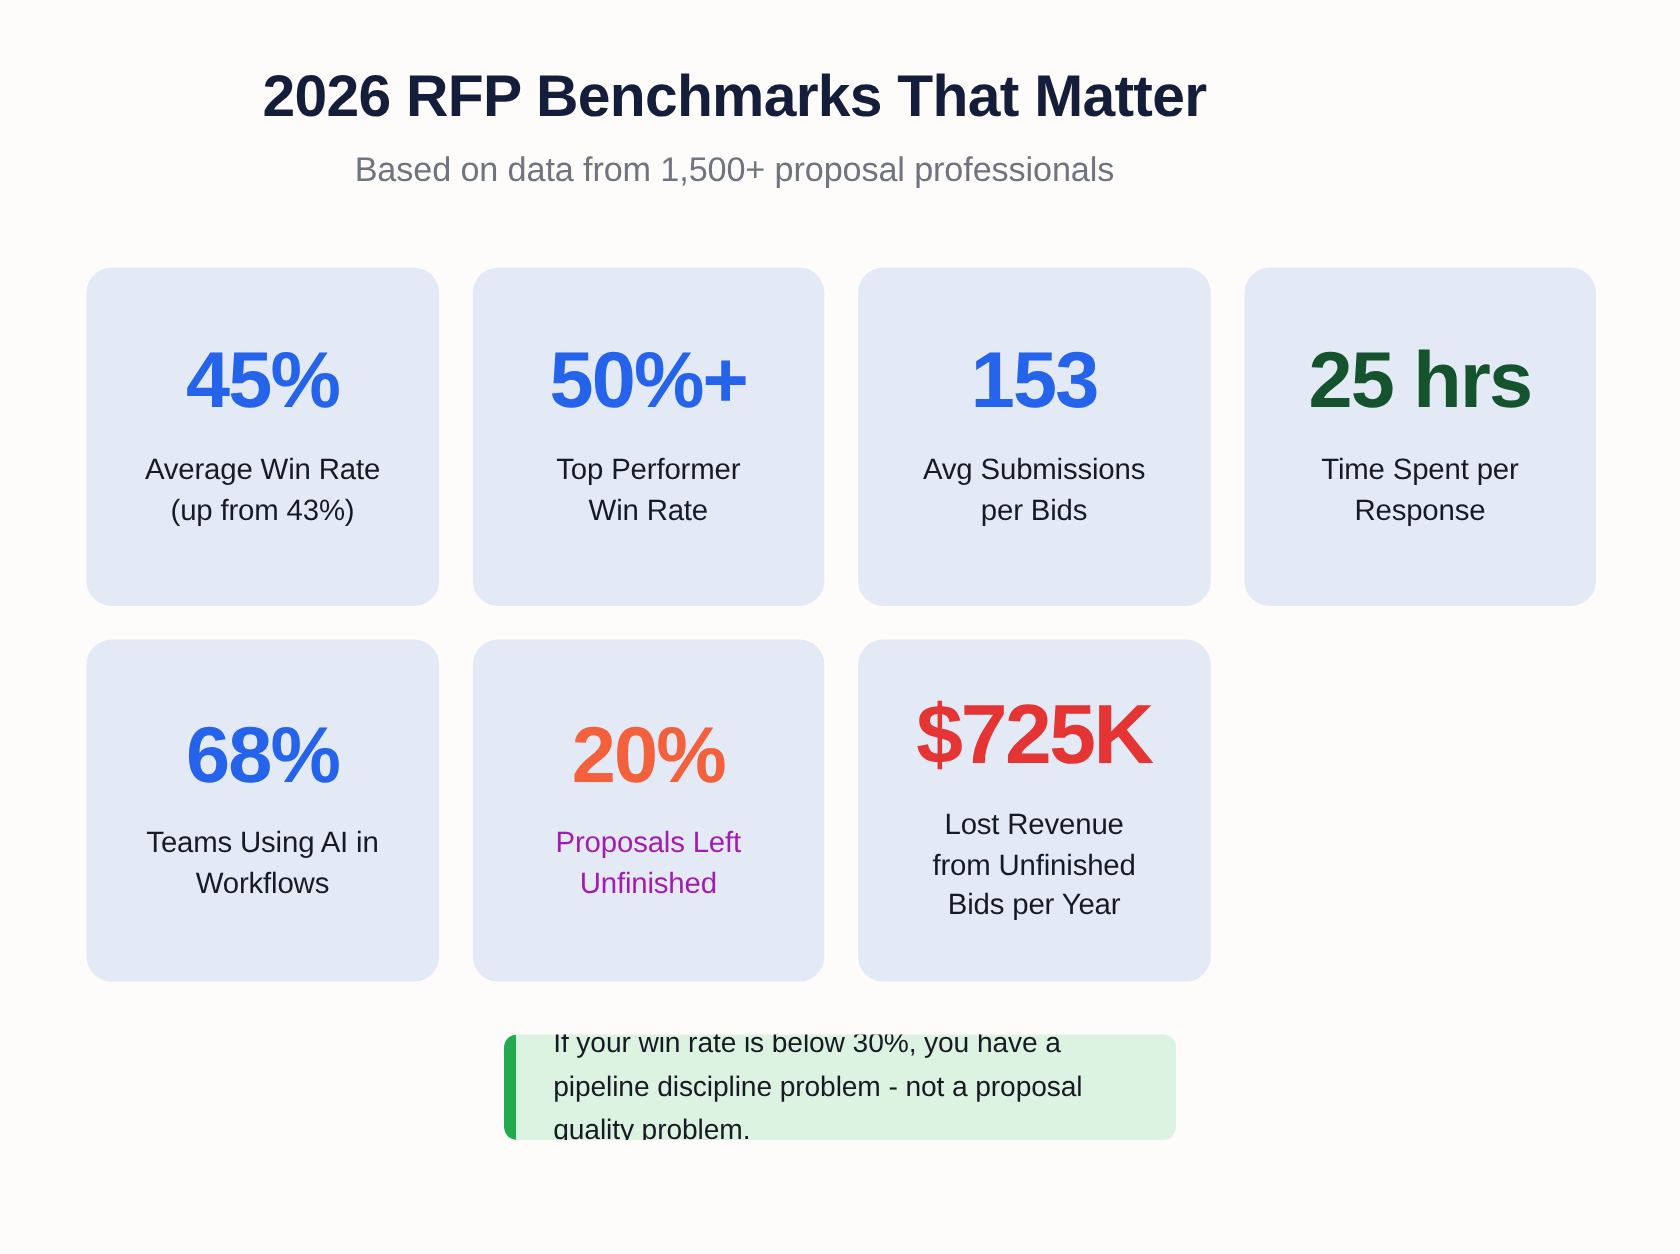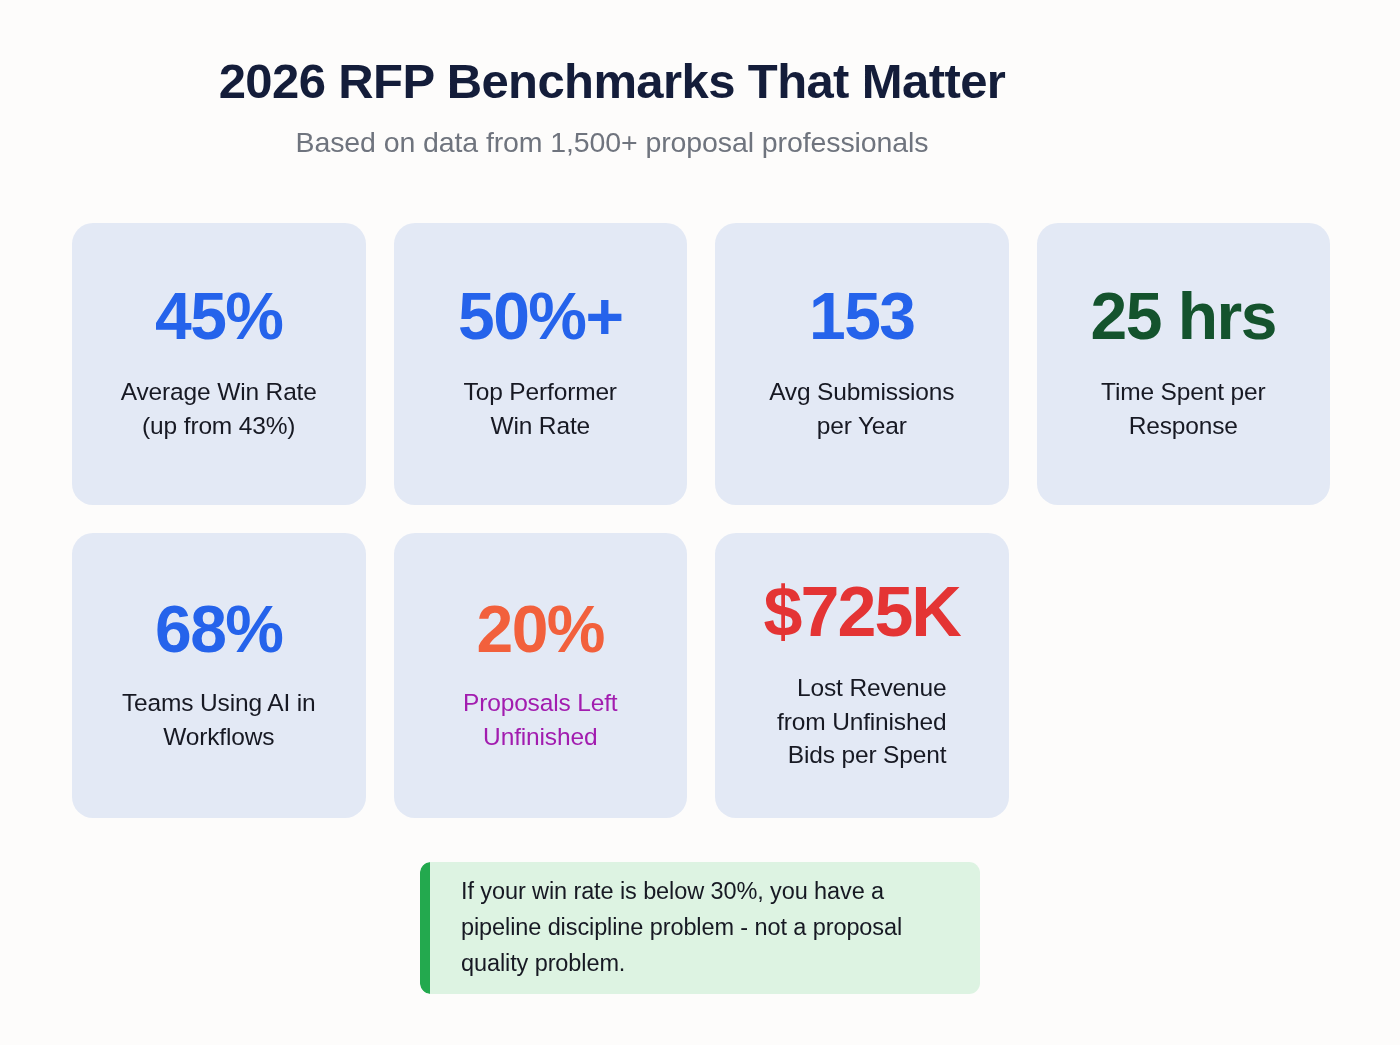--- a/index.html
+++ b/index.html
@@ -81,21 +81,21 @@
     white-space:pre-line;
   }
   
   .grid .card:nth-child(n+5) .card-label { margin-top:24px; }
   .grid .card:nth-child(8) .card-label { margin-top:18px; }
 
   
   .callout {
     position:absolute;
     left:420px; top:862px;
-    width:560px; height:132px;
+    width:560px; height:88px;
     background:#ddf3e2;
     border-radius:11px;
     overflow:hidden;
     display:flex;
   }
   .callout-bar {
     width:10px;
     flex:0 0 10px;
     background:#23a94e;
     border-radius:11px 0 0 11px;
@@ -134,21 +134,21 @@
 
     <div class="card" style="background: rgb(227, 233, 245);">
       <div class="card-value" style="color: rgb(37, 99, 235);">50%+</div>
       <div class="card-label" style="color: rgb(23, 25, 35);">Top Performer
 Win Rate</div>
     </div>
 
     <div class="card" style="background: rgb(227, 233, 245);">
       <div class="card-value" style="color: rgb(37, 99, 235);">153</div>
       <div class="card-label" style="color: rgb(23, 25, 35);">Avg Submissions
-per Year</div>
+per Bids</div>
     </div>
 
 
     <div class="card" style="background: rgb(227, 233, 245);">
       <div class="card-value" style="color: #14532d;">25 hrs</div>
       <div class="card-label" style="color: rgb(23, 25, 35);">Time Spent per
 Response</div>
     </div>
 
     <div class="card" style="background: rgb(227, 233, 245);">
@@ -156,25 +156,25 @@
       <div class="card-label" style="color: rgb(23, 25, 35);">Teams Using AI in
 Workflows</div>
     </div>
 
     <div class="card" style="background: rgb(227, 233, 245);">
       <div class="card-value" style="color: rgb(242, 96, 60);">20%</div>
       <div class="card-label" style="color: #a21caf;">Proposals Left
 Unfinished</div>
     </div>
 
-    <div class="card" style="background: rgb(227, 233, 245); text-align: right;">
+    <div class="card" style="background: rgb(227, 233, 245);">
       <div class="card-value size-lg" style="color: rgb(228, 52, 52);">$725K</div>
       <div class="card-label" style="color: rgb(23, 25, 35);">Lost Revenue
 from Unfinished
-Bids per Spent</div>
+Bids per Year</div>
     </div>
 
   </div>
 
   <div class="callout" style="background: rgb(221, 243, 226);">
     <div class="callout-bar" style="background: rgb(35, 169, 78);"></div>
     <div class="callout-body">
       <div class="callout-text">If your win rate is below 30%, you have a
 pipeline discipline problem - not a proposal
 quality problem.</div>

